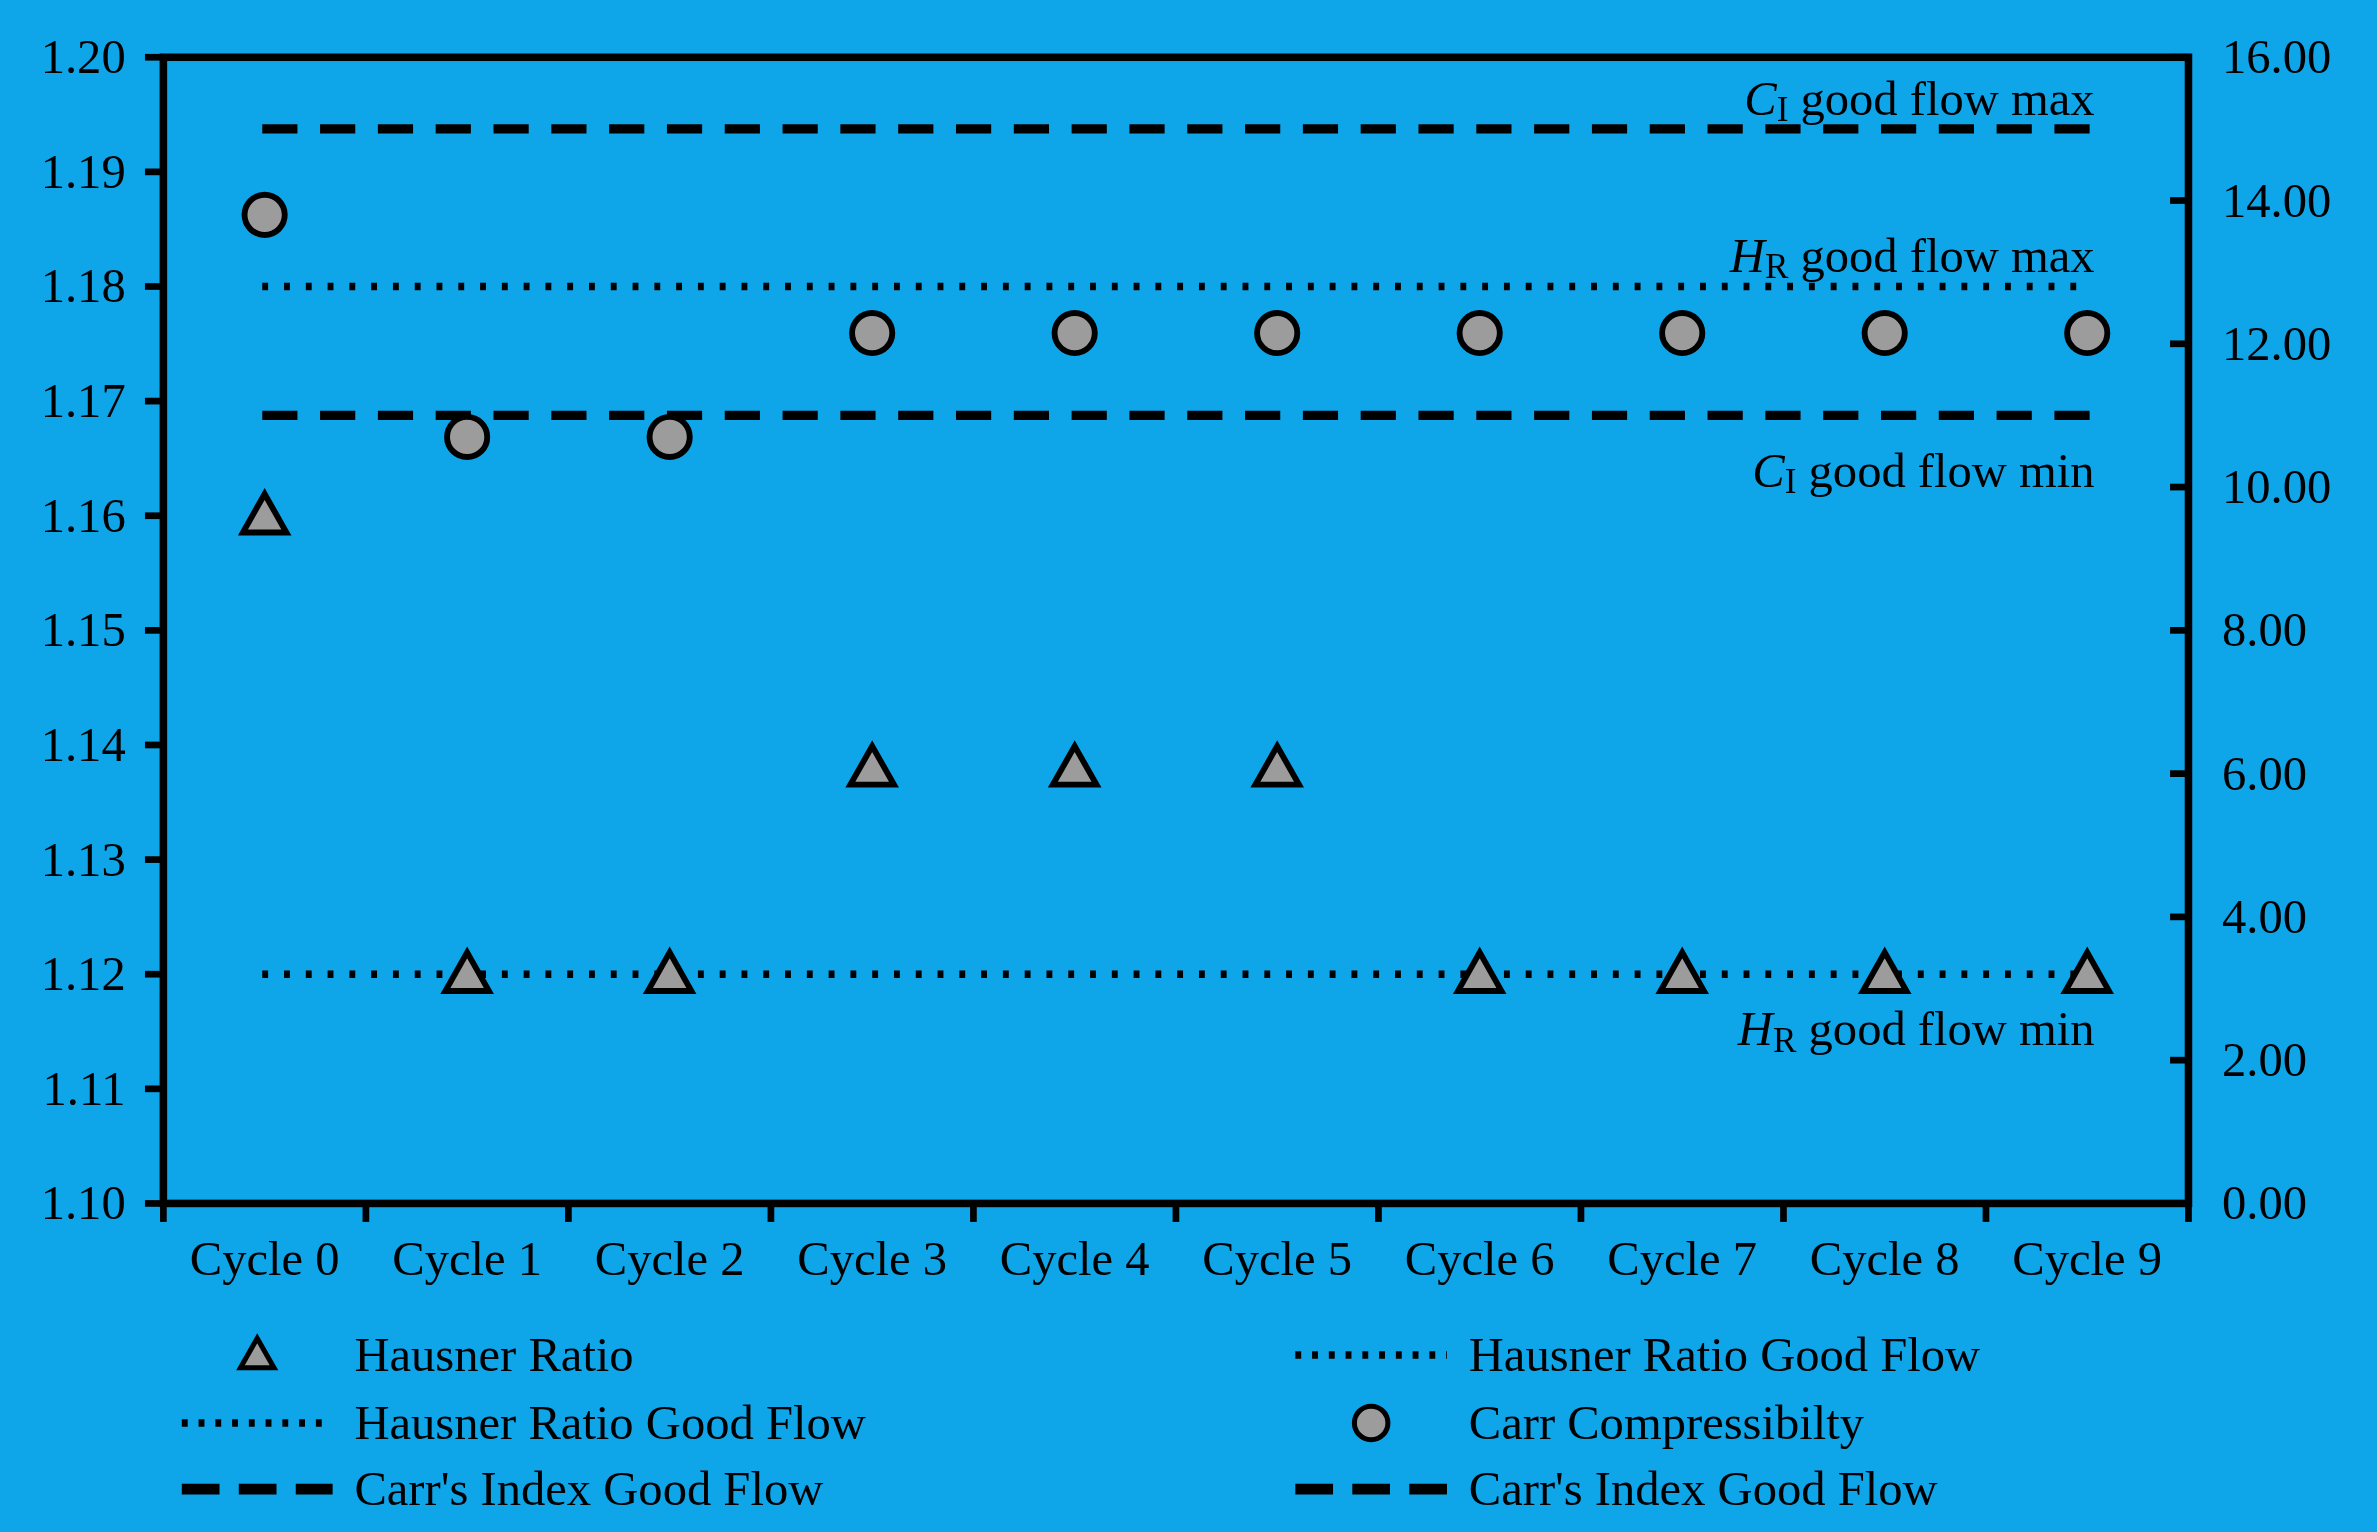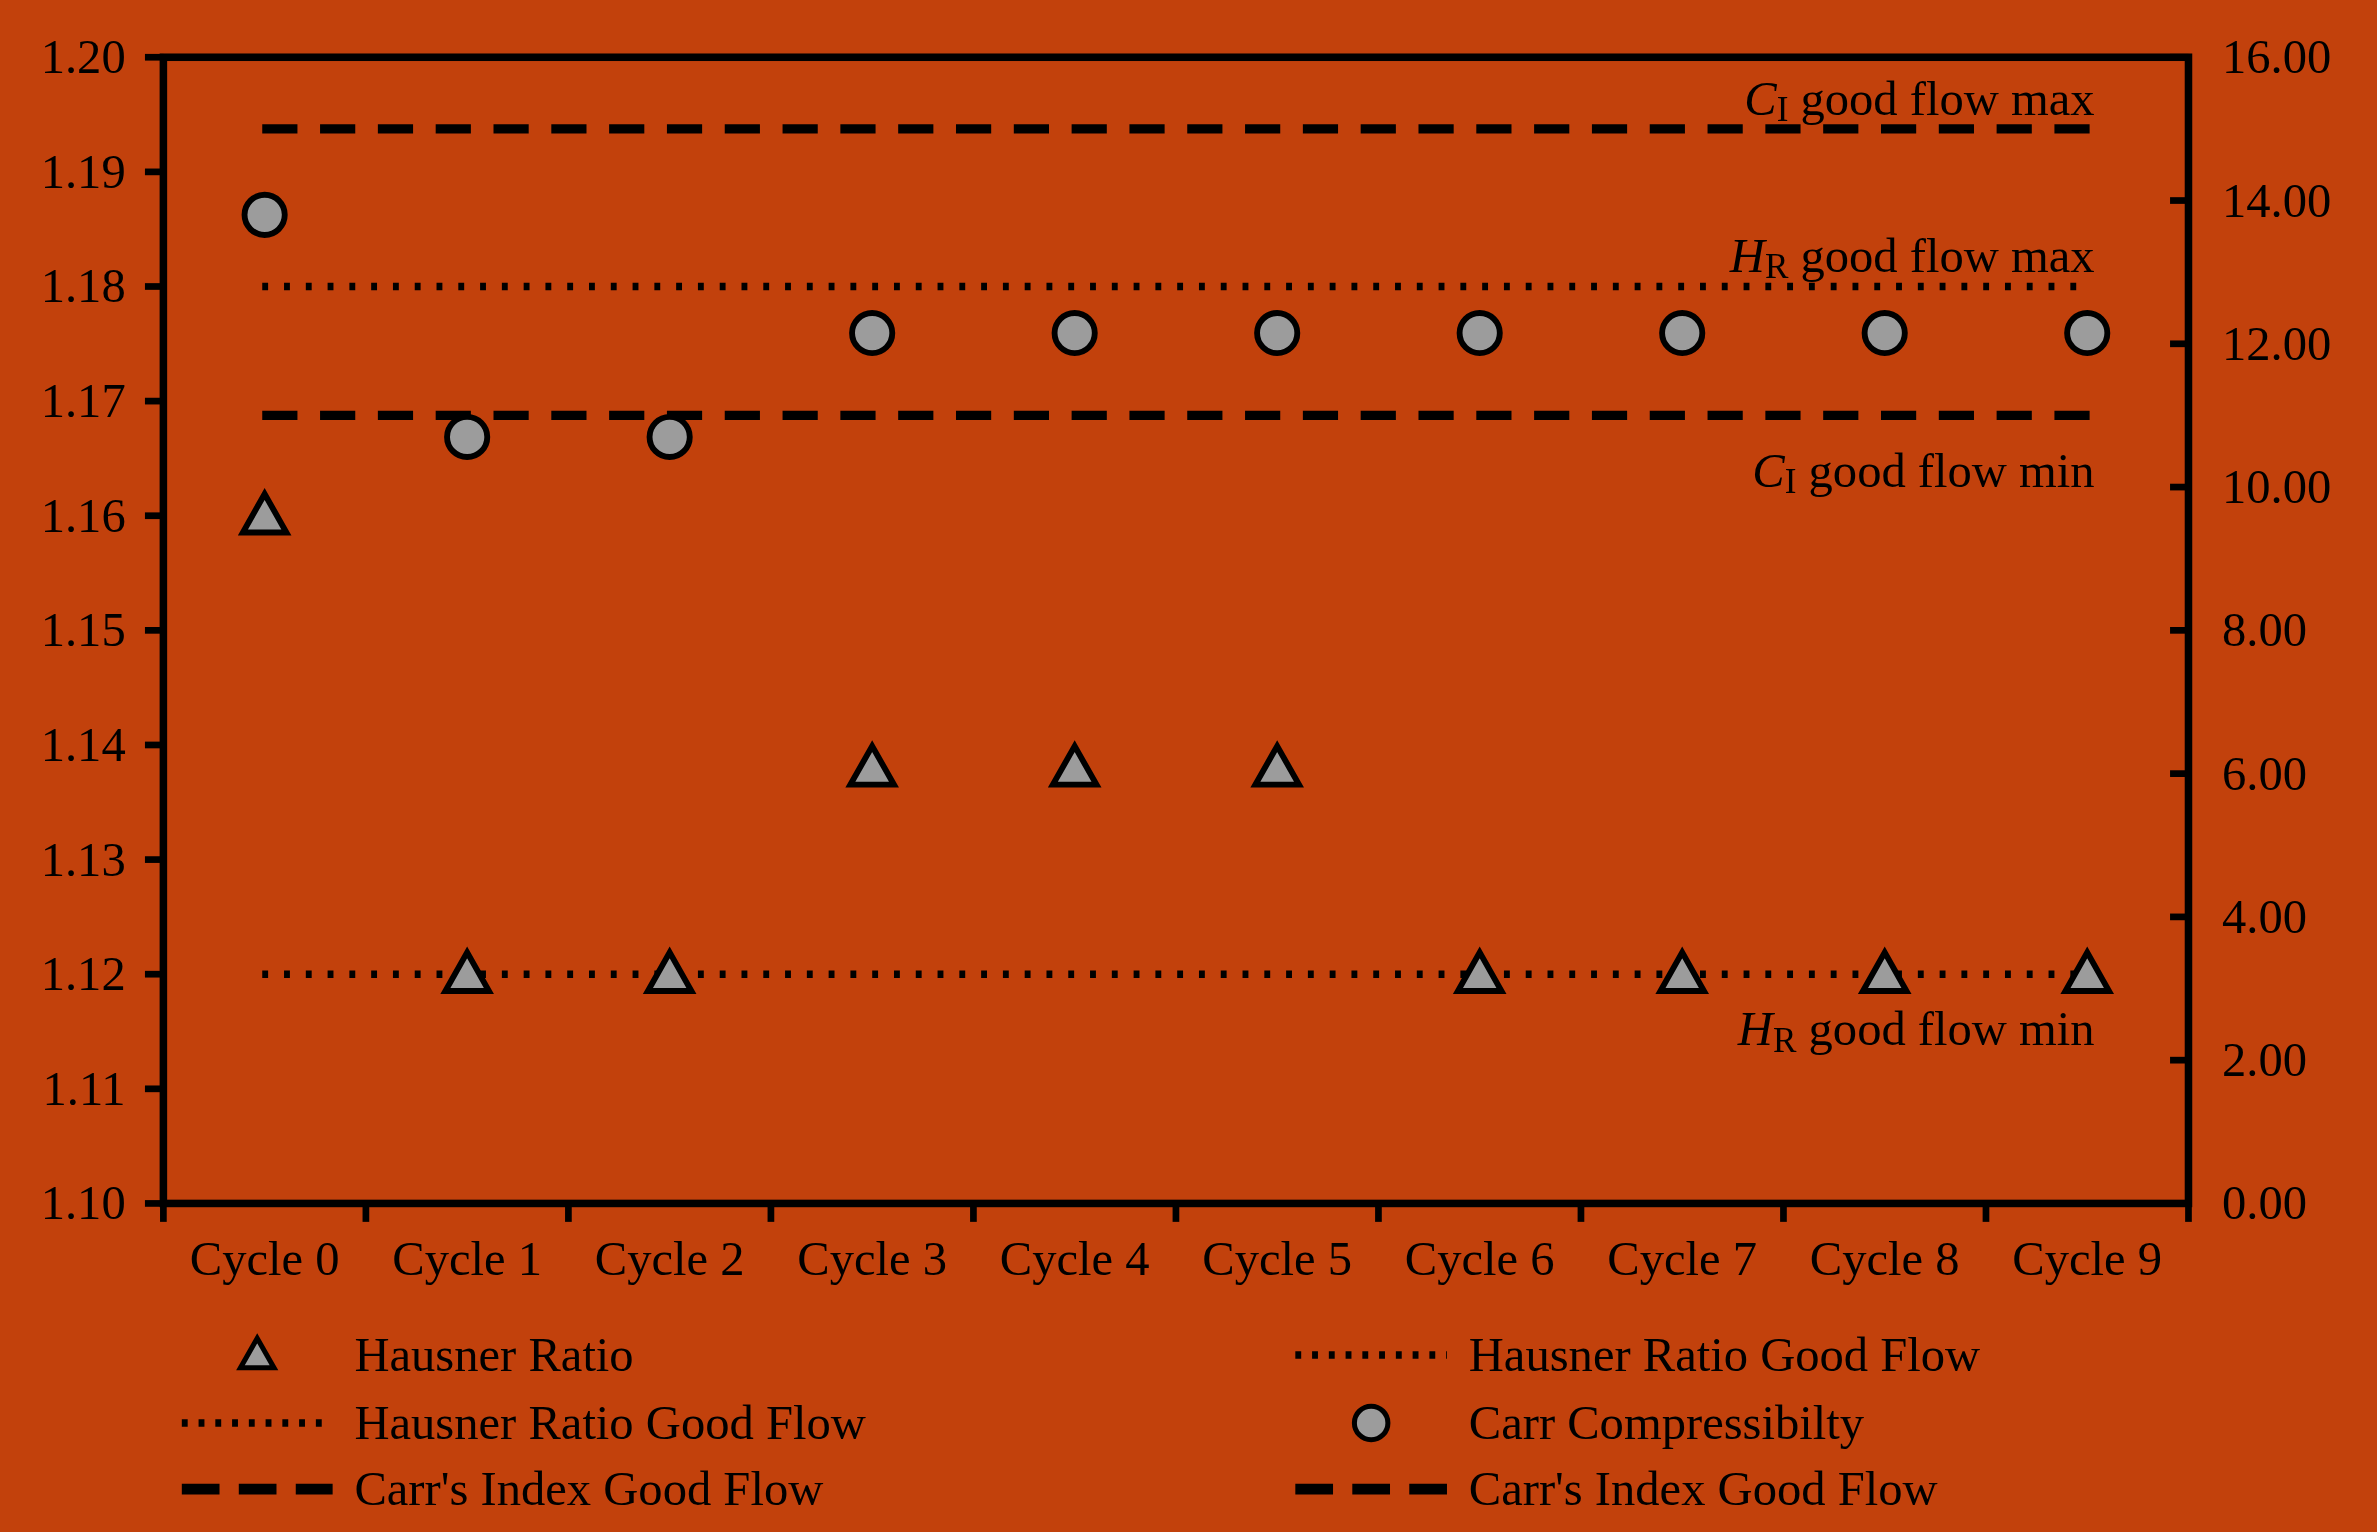--- a/index.html
+++ b/index.html
@@ -1,20 +1,20 @@
 <!DOCTYPE html>
 <html style="font-size:13.4px"><head>
 <meta charset="utf-8">
 <style>
   html, body { margin: 0; padding: 0; background: #ffffff; }
   .page {
     position: relative;
     width: 2377px;
     height: 1533px;
-    background: #c2410c;
+    background: #0ea5e9;
     font-family: "Liberation Serif", serif;
     overflow: hidden;
   }
   svg { display: block; }
   text { fill: #000000; }
 </style>
 </head>
 <body>
 
 <div class="page">

